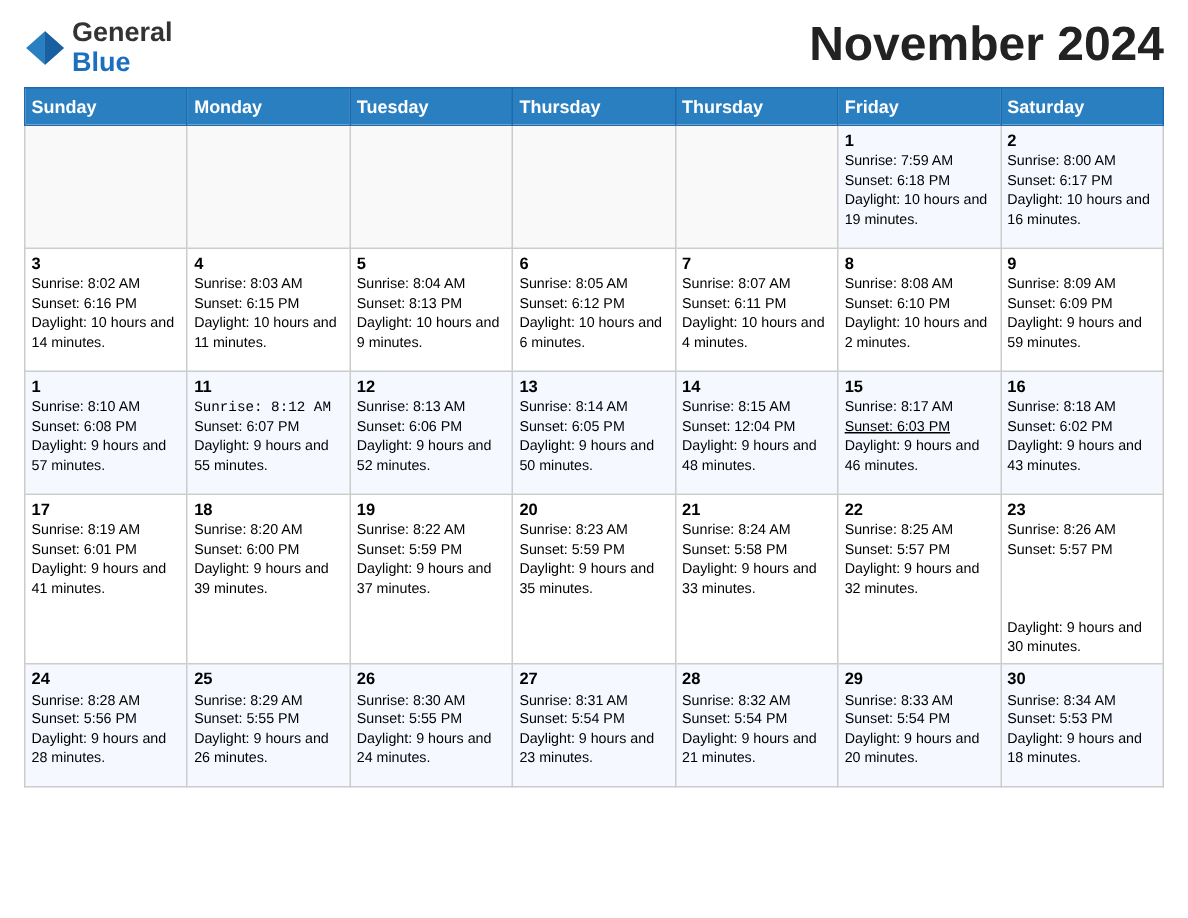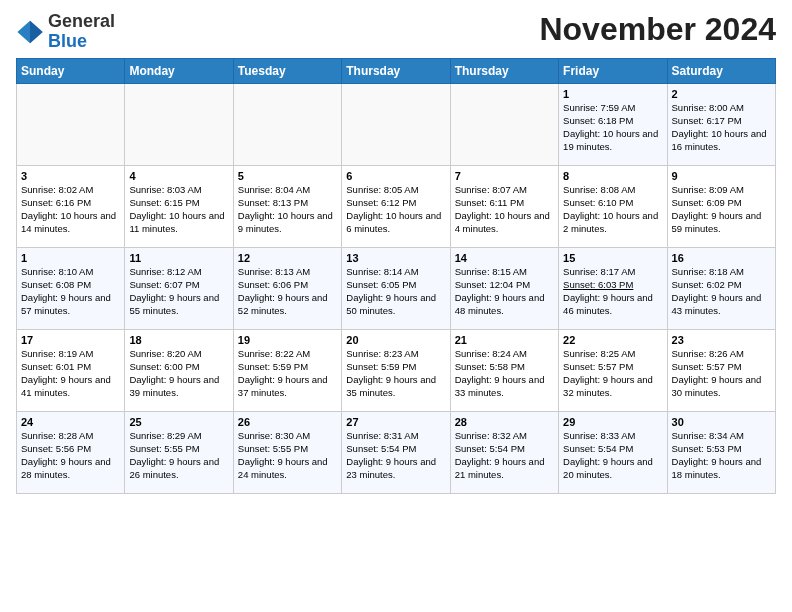--- a/index.html
+++ b/index.html
@@ -189,21 +189,21 @@
         </tr>
         <tr>
           <td>
             <span class="day-num">1</span>
             <span style="display: block;">Sunrise: 8:10 AM</span>
             <span style="display: block;">Sunset: 6:08 PM</span>
             <span style="display: block;">Daylight: 9 hours and 57 minutes.</span>
           </td>
           <td>
             <span class="day-num">11</span>
-            <span style="display: block;">Sunrise: 8:12 AM</span>
+            <span style="display: block; font-family: Liberation Mono, monospace;">Sunrise: 8:12 AM</span>
             <span style="display: block;">Sunset: 6:07 PM</span>
             <span style="display: block;">Daylight: 9 hours and 55 minutes.</span>
           </td>
           <td>
             <span class="day-num">12</span>
             <span style="display: block;">Sunrise: 8:13 AM</span>
             <span style="display: block;">Sunset: 6:06 PM</span>
             <span style="display: block;">Daylight: 9 hours and 52 minutes.</span>
           </td>
           <td>
@@ -265,21 +265,21 @@
           <td>
             <span class="day-num">22</span>
             <span style="display: block;">Sunrise: 8:25 AM</span>
             <span style="display: block;">Sunset: 5:57 PM</span>
             <span style="display: block;">Daylight: 9 hours and 32 minutes.</span>
           </td>
           <td>
             <span class="day-num">23</span>
             <span style="display: block;">Sunrise: 8:26 AM</span>
             <span style="display: block;">Sunset: 5:57 PM</span>
-            <span style="display: block;">Daylight: 9 hours and 30 minutes.</span>
+            <span style="display: block; margin-top: 39px;">Daylight: 9 hours and 30 minutes.</span>
           </td>
         </tr>
         <tr>
           <td>
             <span class="day-num">24</span>
             <span style="display: block;">Sunrise: 8:28 AM</span>
             <span style="display: block;">Sunset: 5:56 PM</span>
             <span style="display: block;">Daylight: 9 hours and 28 minutes.</span>
           </td>
           <td>

